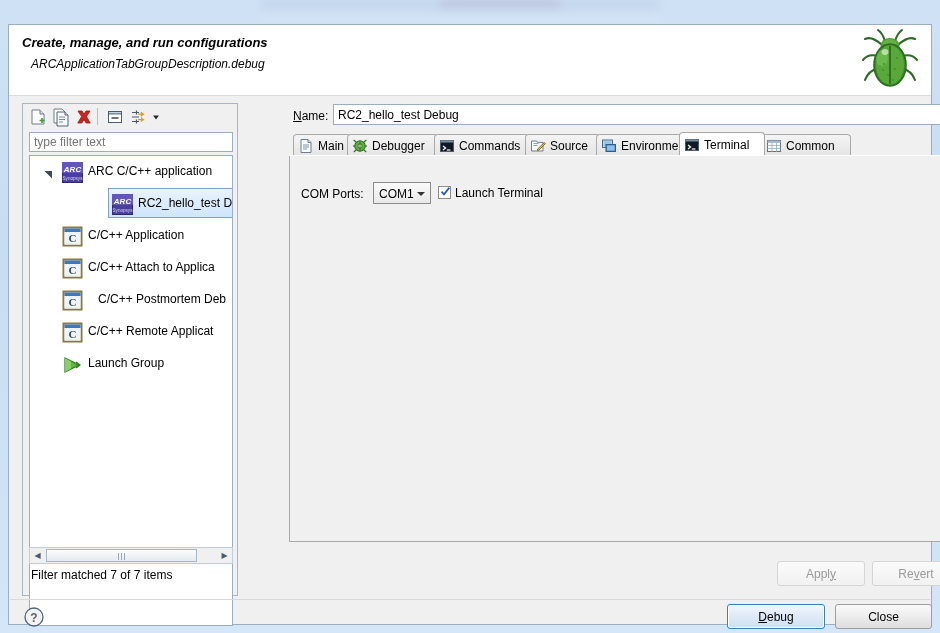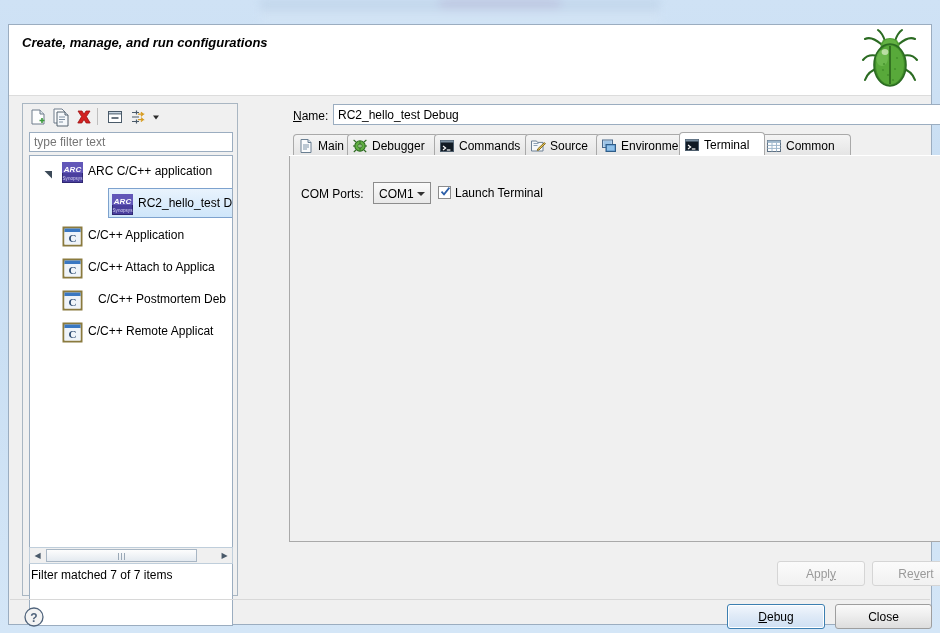--- a/index.html
+++ b/index.html
@@ -294,20 +294,21 @@
 
 <div id="window">
 
   <div id="glass-blur"></div>
 
 
   <div id="dialog">
 
     <div id="header">
       <div id="header-title">Create, manage, and run configurations</div>
+      <div id="header-sub">ARCApplicationTabGroupDescription.debug</div>
 
       <span id="bug-big">
         <svg width="66" height="64" viewBox="0 0 66 64">
           <g stroke="#2b6b22" stroke-width="2.1" fill="none" stroke-linecap="round">
             <path d="M24 16 C17 10 12 9 8 11"></path>
             <path d="M42 16 C49 10 54 9 58 11"></path>
             <path d="M21 28 C13 26 9 28 6 32"></path>
             <path d="M45 28 C53 26 57 28 60 32"></path>
             <path d="M22 40 C14 42 10 46 8 52"></path>
             <path d="M44 40 C52 42 56 46 58 52"></path>
@@ -466,20 +467,30 @@
             <svg width="21" height="21" viewBox="0 0 21 21">
               <rect x="1.5" y="1.5" width="18" height="18" fill="#fdfdfd" stroke="#8a7a3e" stroke-width="2"></rect>
               <rect x="2.5" y="2.5" width="16" height="3.6" fill="#3a78c2"></rect>
               <rect x="2.5" y="6.2" width="16" height="12.3" fill="#eff4f9"></rect>
               <text x="10.5" y="16" font-family="Liberation Serif, serif" font-size="11" font-weight="bold" fill="#2b4a70" text-anchor="middle">C</text>
             </svg>
           </span>
           <span class="label" style="left:58px">C/C++ Remote Applicat</span>
         </div>
 
+        <div class="tree-row" style="top:192px">
+          <span class="ico" style="left:33px;top:8px">
+            <svg width="20" height="18" viewBox="0 0 20 18">
+              <path d="M2 2 L2 16 L16 9 Z" fill="#5fb83f" stroke="#2f7a1f" stroke-width="1.2"></path>
+              <path d="M2 2 L2 16 L8 12.8 L8 5.2 Z" fill="#8ed472" opacity=".85"></path>
+              <path d="M13 6 L17 9 L13 12" fill="none" stroke="#2f7a1f" stroke-width="1.2"></path>
+            </svg>
+          </span>
+          <span class="label" style="left:58px">Launch Group</span>
+        </div>
 
         <div id="tree-vscroll"></div>
       </div>
 
       <div id="tree-hscroll">
         <div class="arrow" style="left:0">◀</div>
         <div class="arrow" style="right:0">▶</div>
         <div class="thumb">
           <span class="grip"></span>
         </div>

